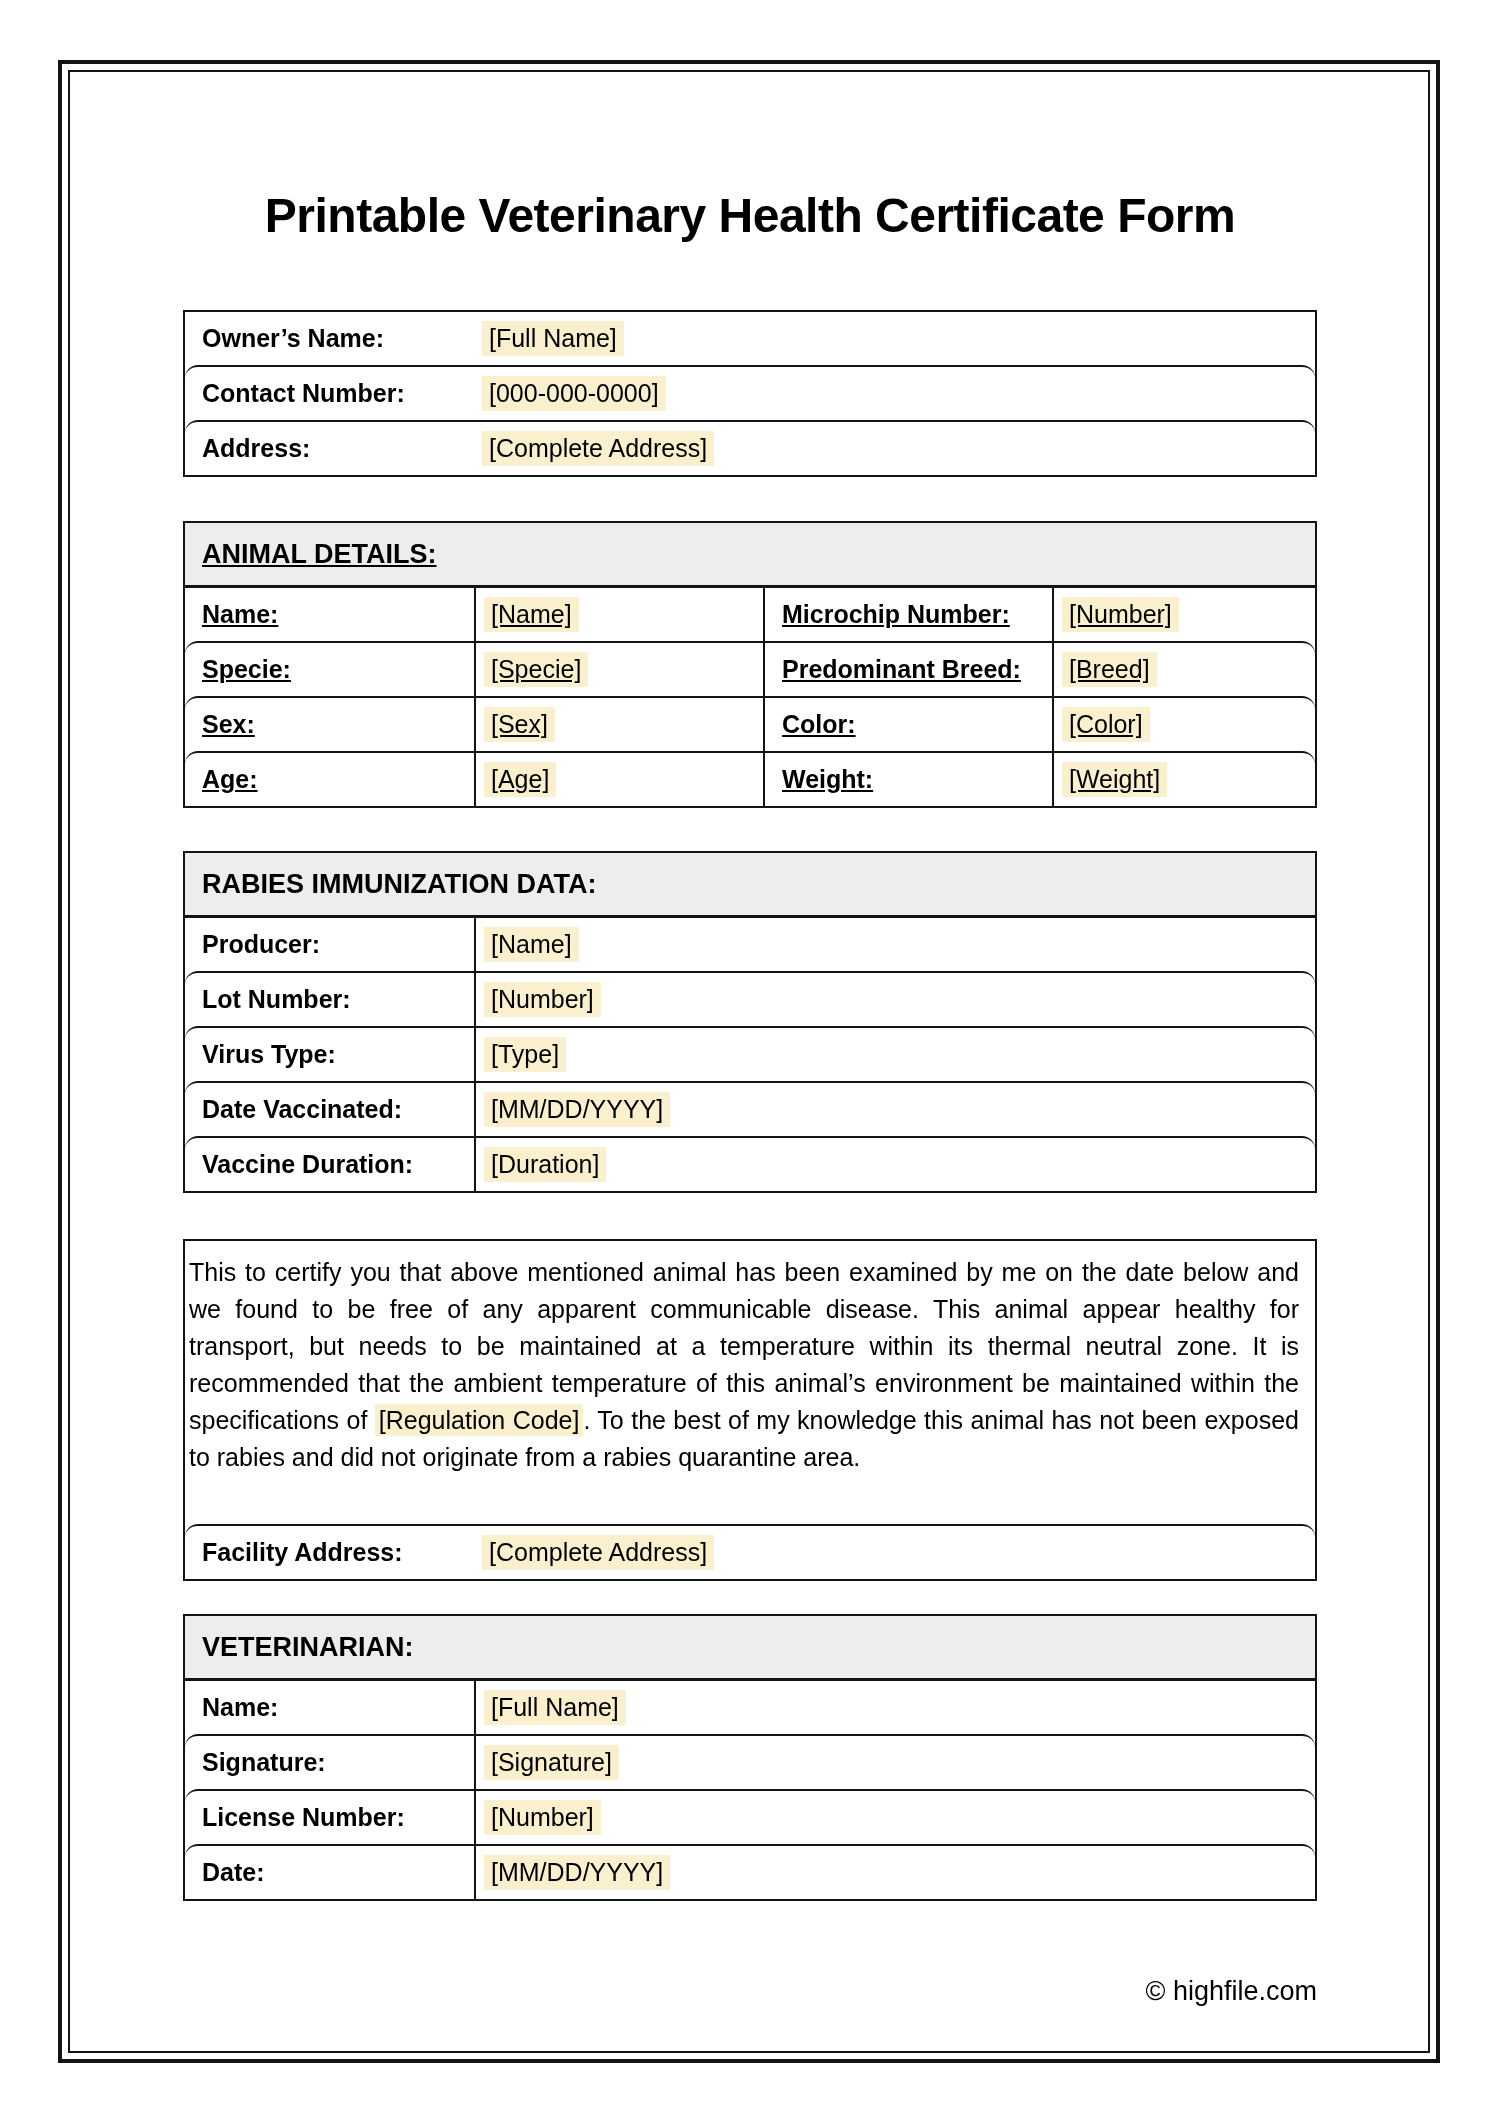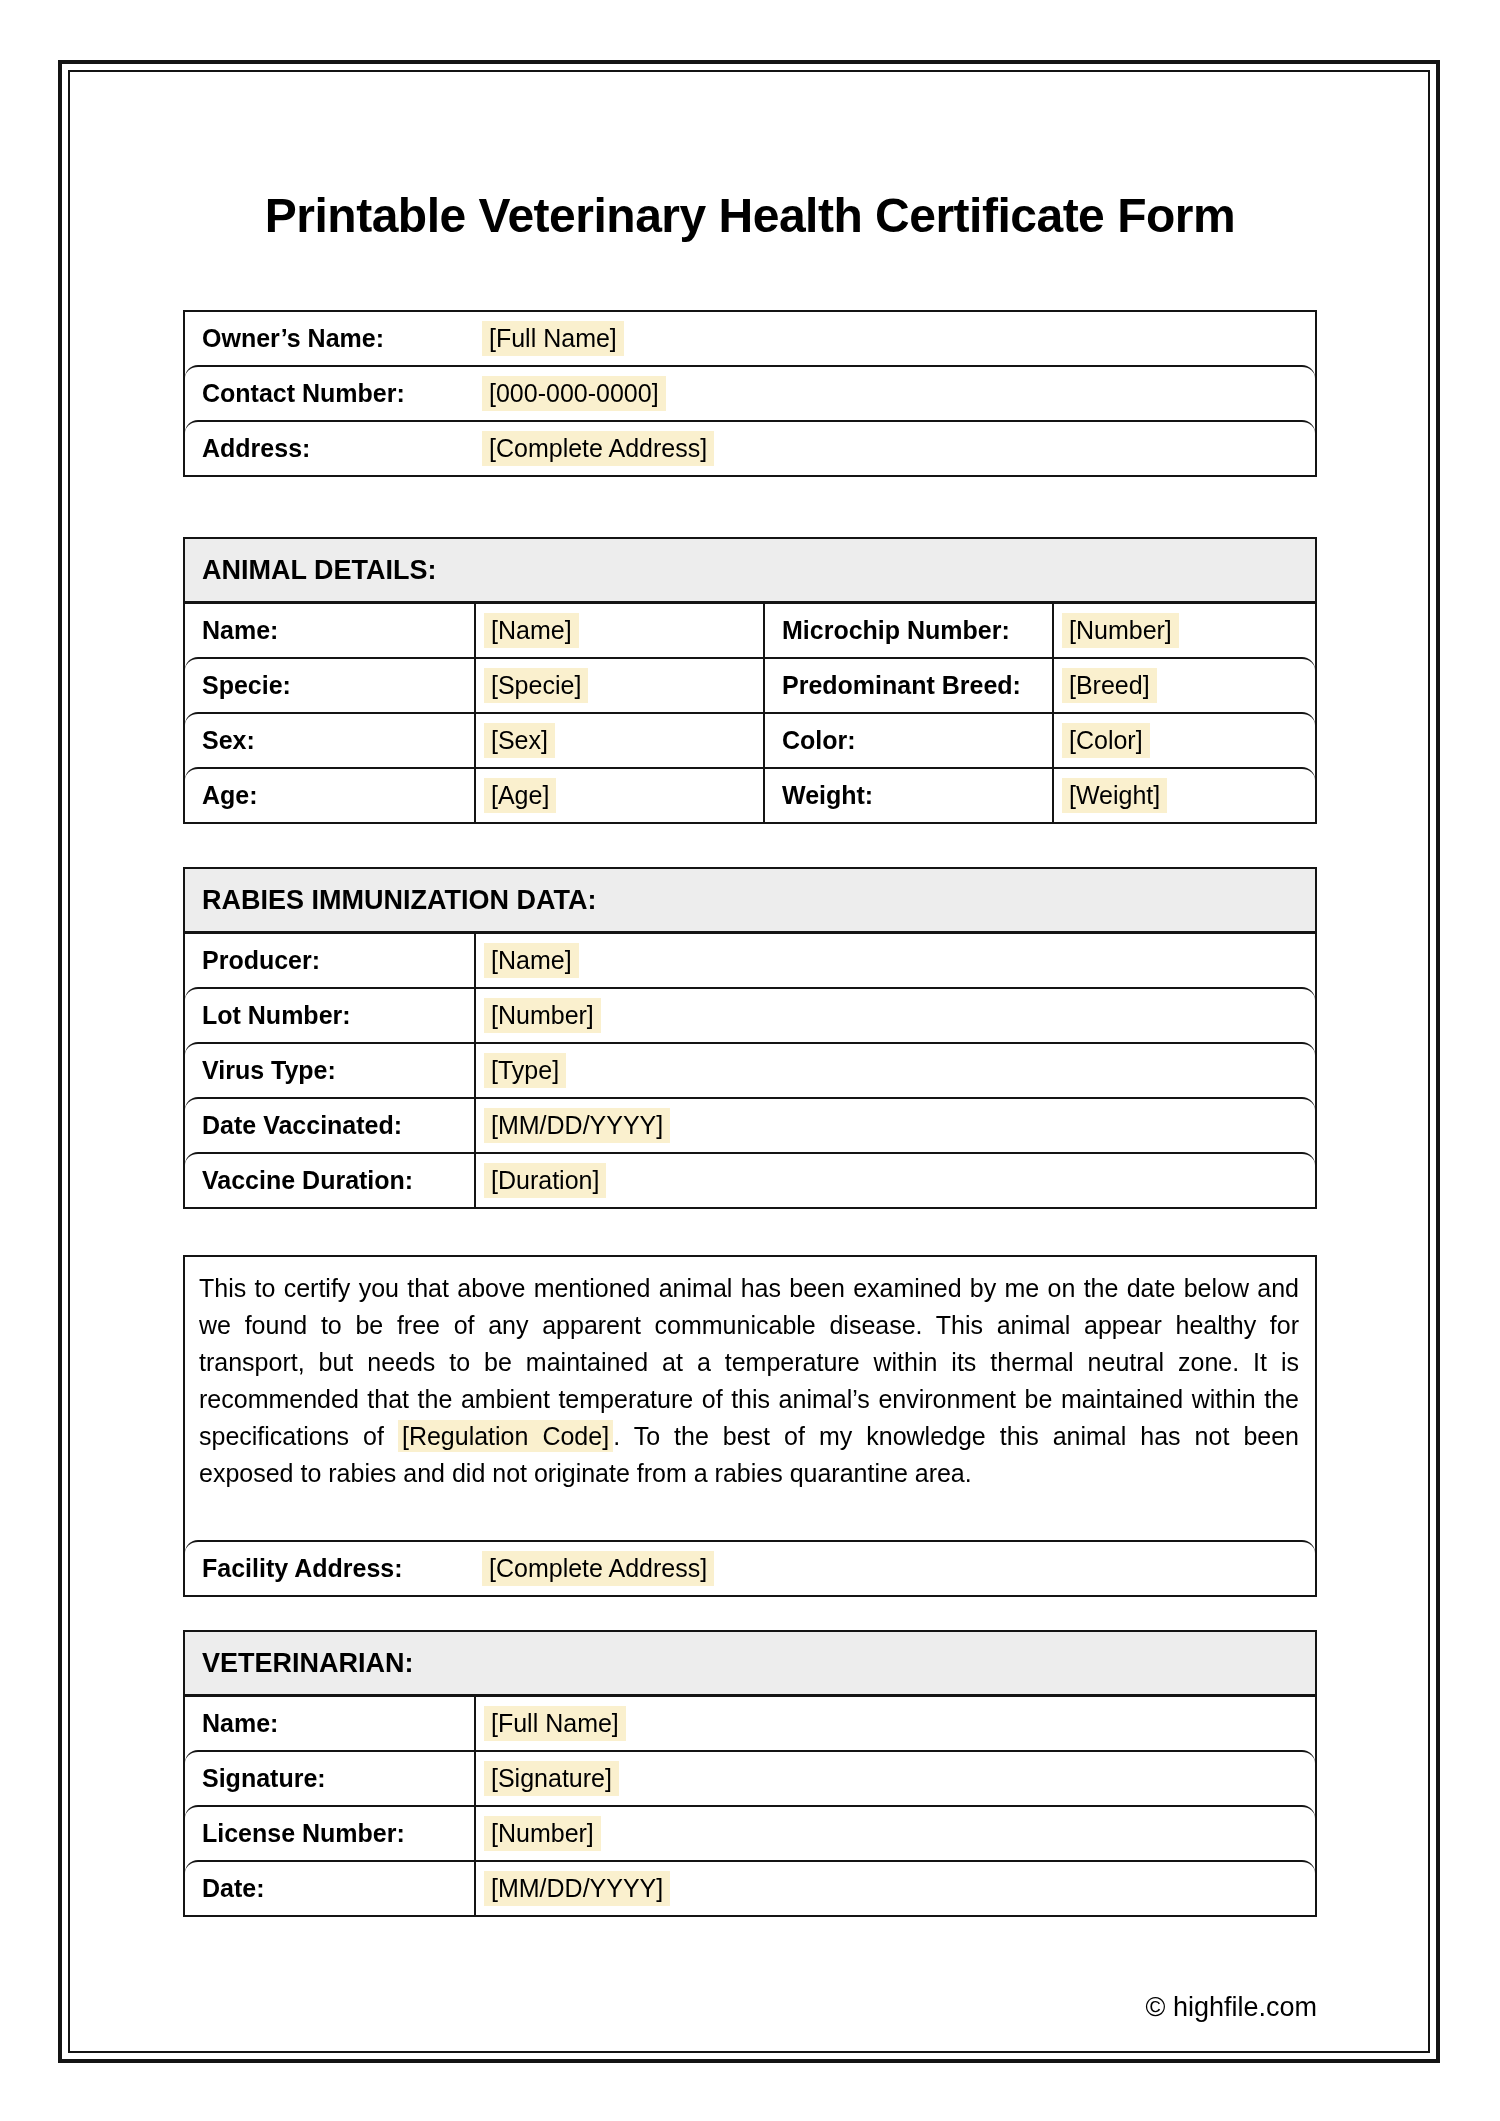--- a/index.html
+++ b/index.html
@@ -18,21 +18,21 @@
   .frame-outer{position:absolute;top:60px;left:58px;right:60px;bottom:58px;border:4px solid var(--border);}
   .frame-inner{position:absolute;inset:6px;border:2px solid var(--border);}
   .content{position:absolute;left:183px;top:0;width:1134px;}
   h1.title{
     margin:186px 0 0 0;
     font-size:48px;line-height:60px;font-weight:bold;
     text-align:center;white-space:nowrap;letter-spacing:-0.5px;
   }
   .tbl{border:2px solid var(--border);background:#fff;}
   .tbl.owner{margin-top:64px;}
-  .tbl.animal{margin-top:60px;}
+  .tbl.animal{margin-top:44px;text-decoration:underline;}
   .tbl.rabies{margin-top:43px;}
   .tbl.cert{margin-top:46px;}
   .tbl.vet{margin-top:33px;}
   .sect-head{
     height:62px;background:var(--section-header-bg);
     border-bottom:3px solid var(--border);
     display:flex;align-items:center;
     padding:0 17px;font-weight:bold;font-size:27px;
   }
   .row,.row4{display:flex;height:53px;align-items:stretch;border-radius:13px;}
@@ -51,21 +51,21 @@
   .divided .val{border-left:2px solid var(--border);}
   .row4 .val.mid{flex:0 0 289px;border-left:2px solid var(--border);}
   .row4 .lbl.div{border-left:2px solid var(--border);}
   .row4 .val.last{flex:1 1 auto;border-left:2px solid var(--border);}
   .hl{
     background:var(--highlight);
     padding:3px 7px;
     white-space:nowrap;
   }
   .para{
-    margin:0;padding:13px 16px 11px 14px;
+    margin:0;padding:13px 16px 11px 4px;
     font-size:25px;line-height:37px;
     text-align:justify;min-height:259px;box-sizing:content-box;
   }
   .para .hl{padding:2px 4px;}
   .cert .row{border-top:2px solid var(--border);}
   .footer{
     margin-top:75px;
     text-align:right;font-size:27px;
   }
 </style>

